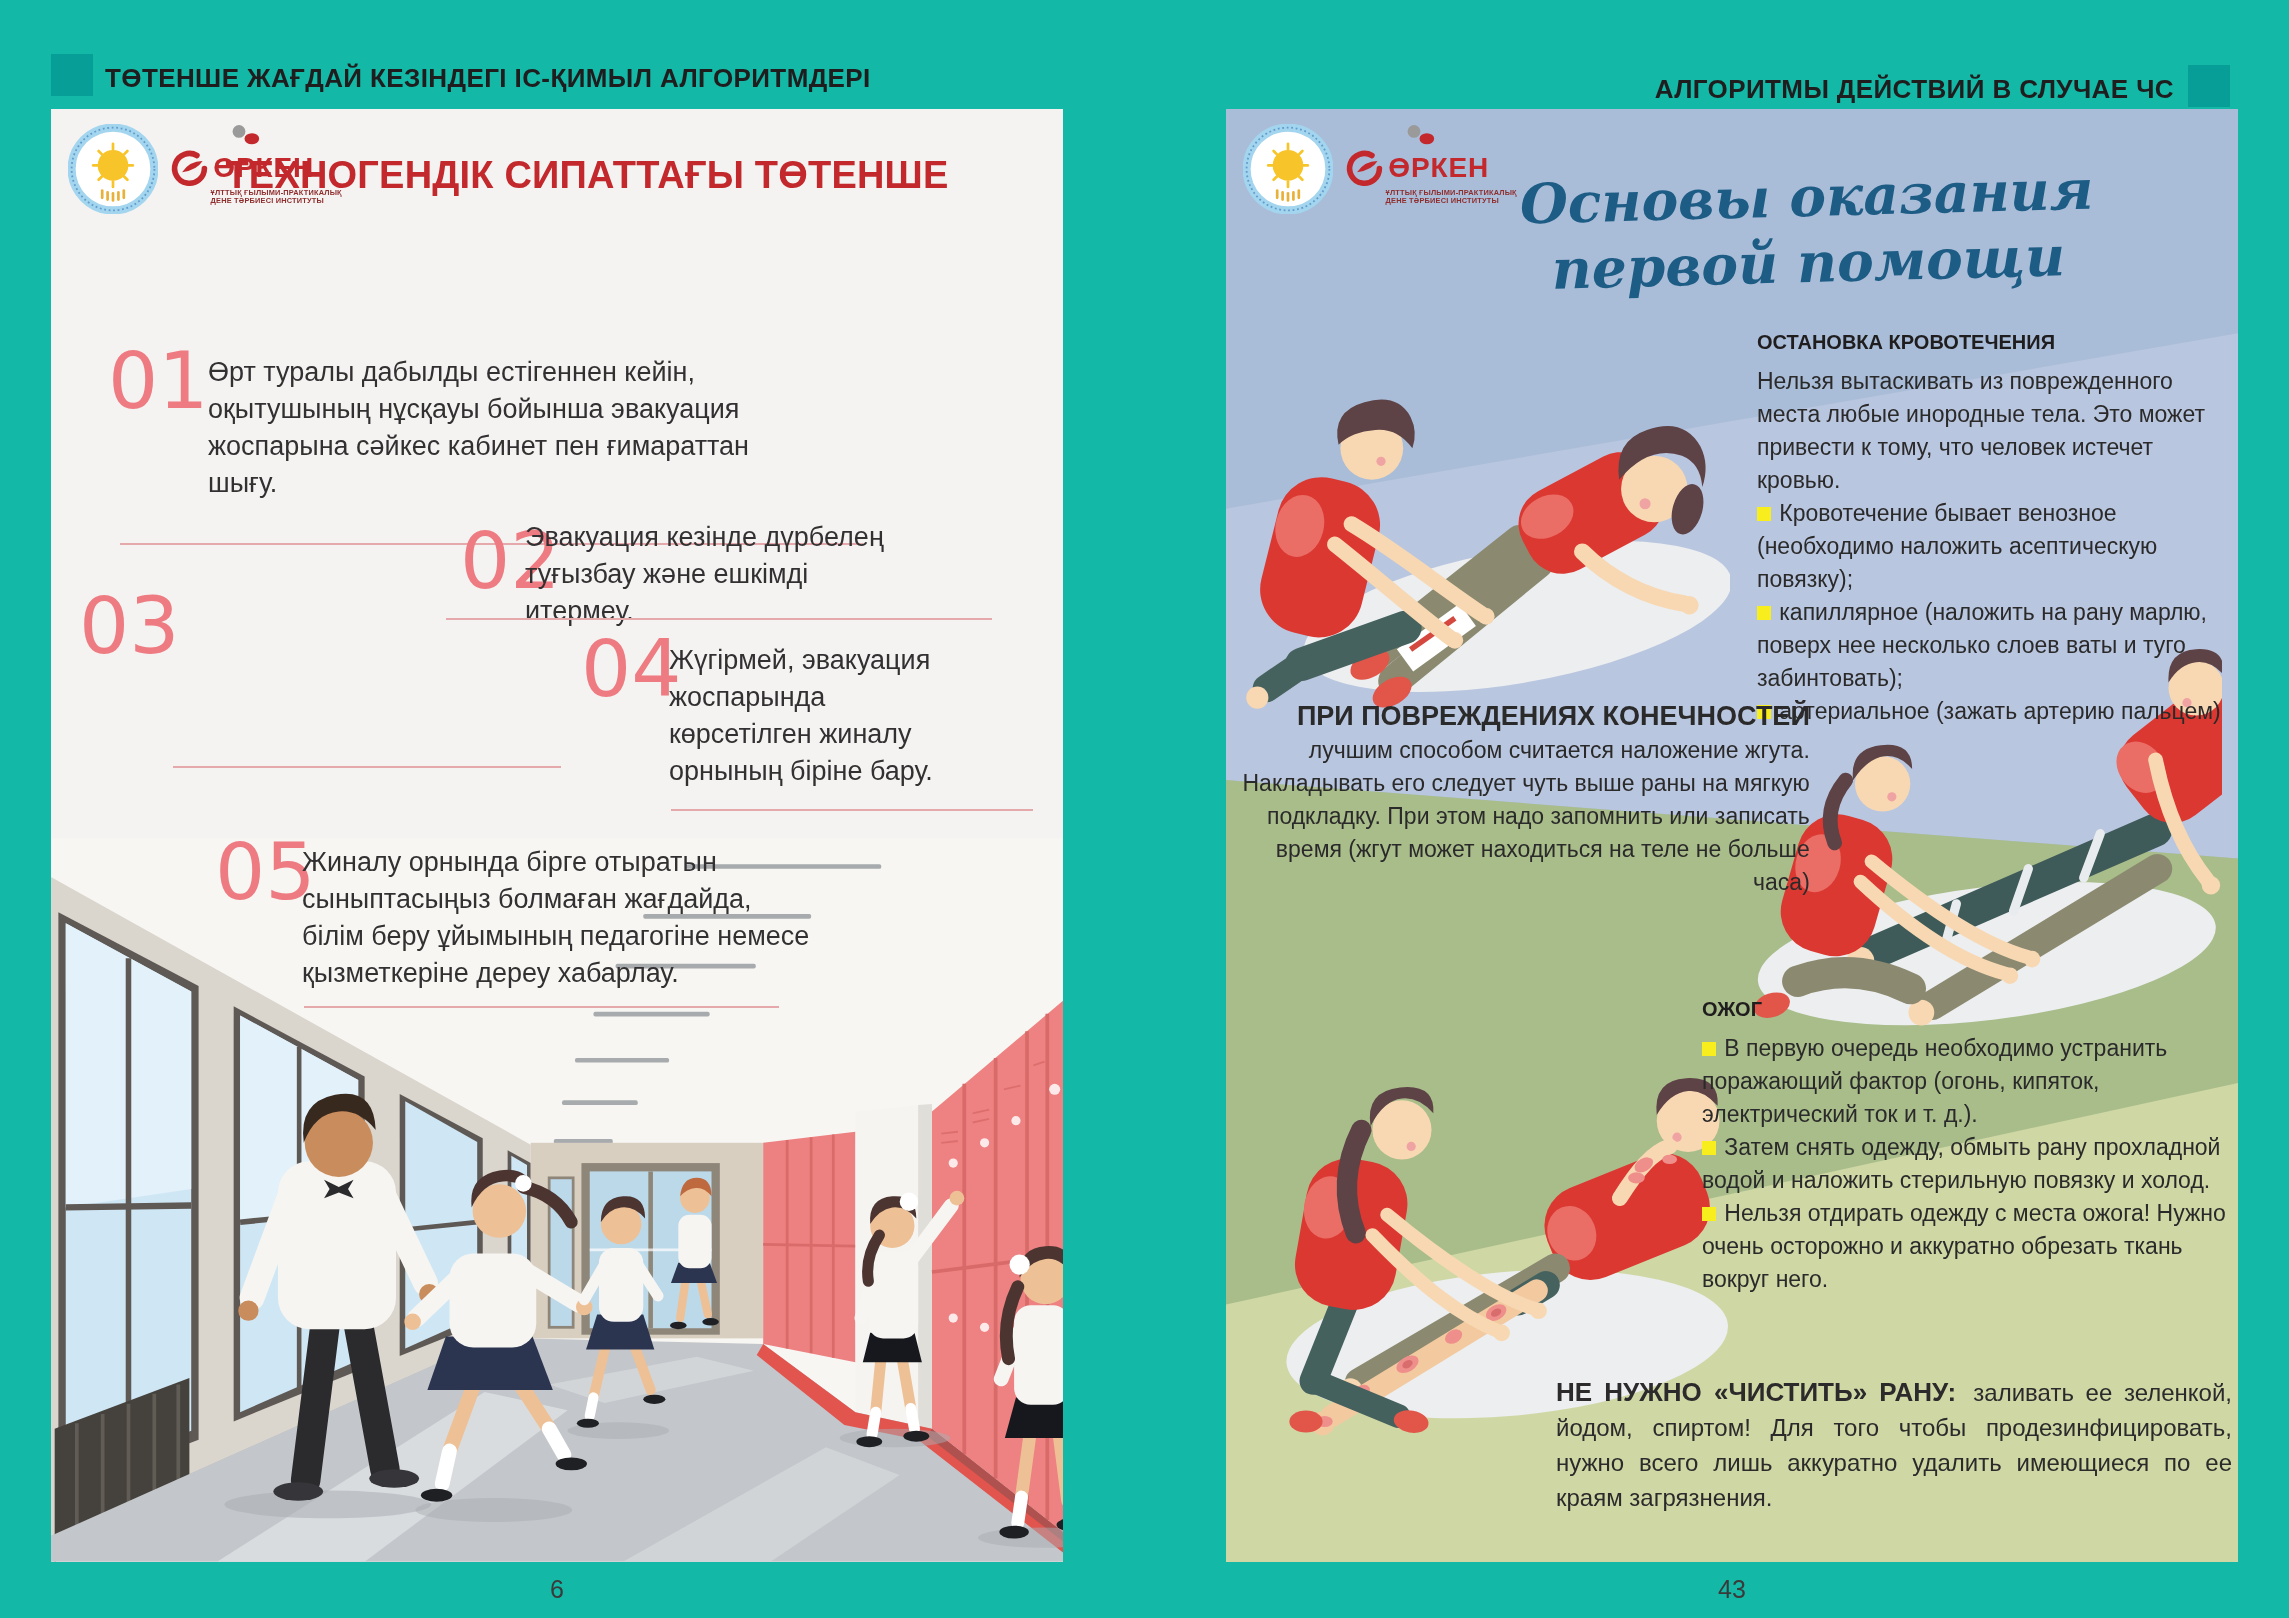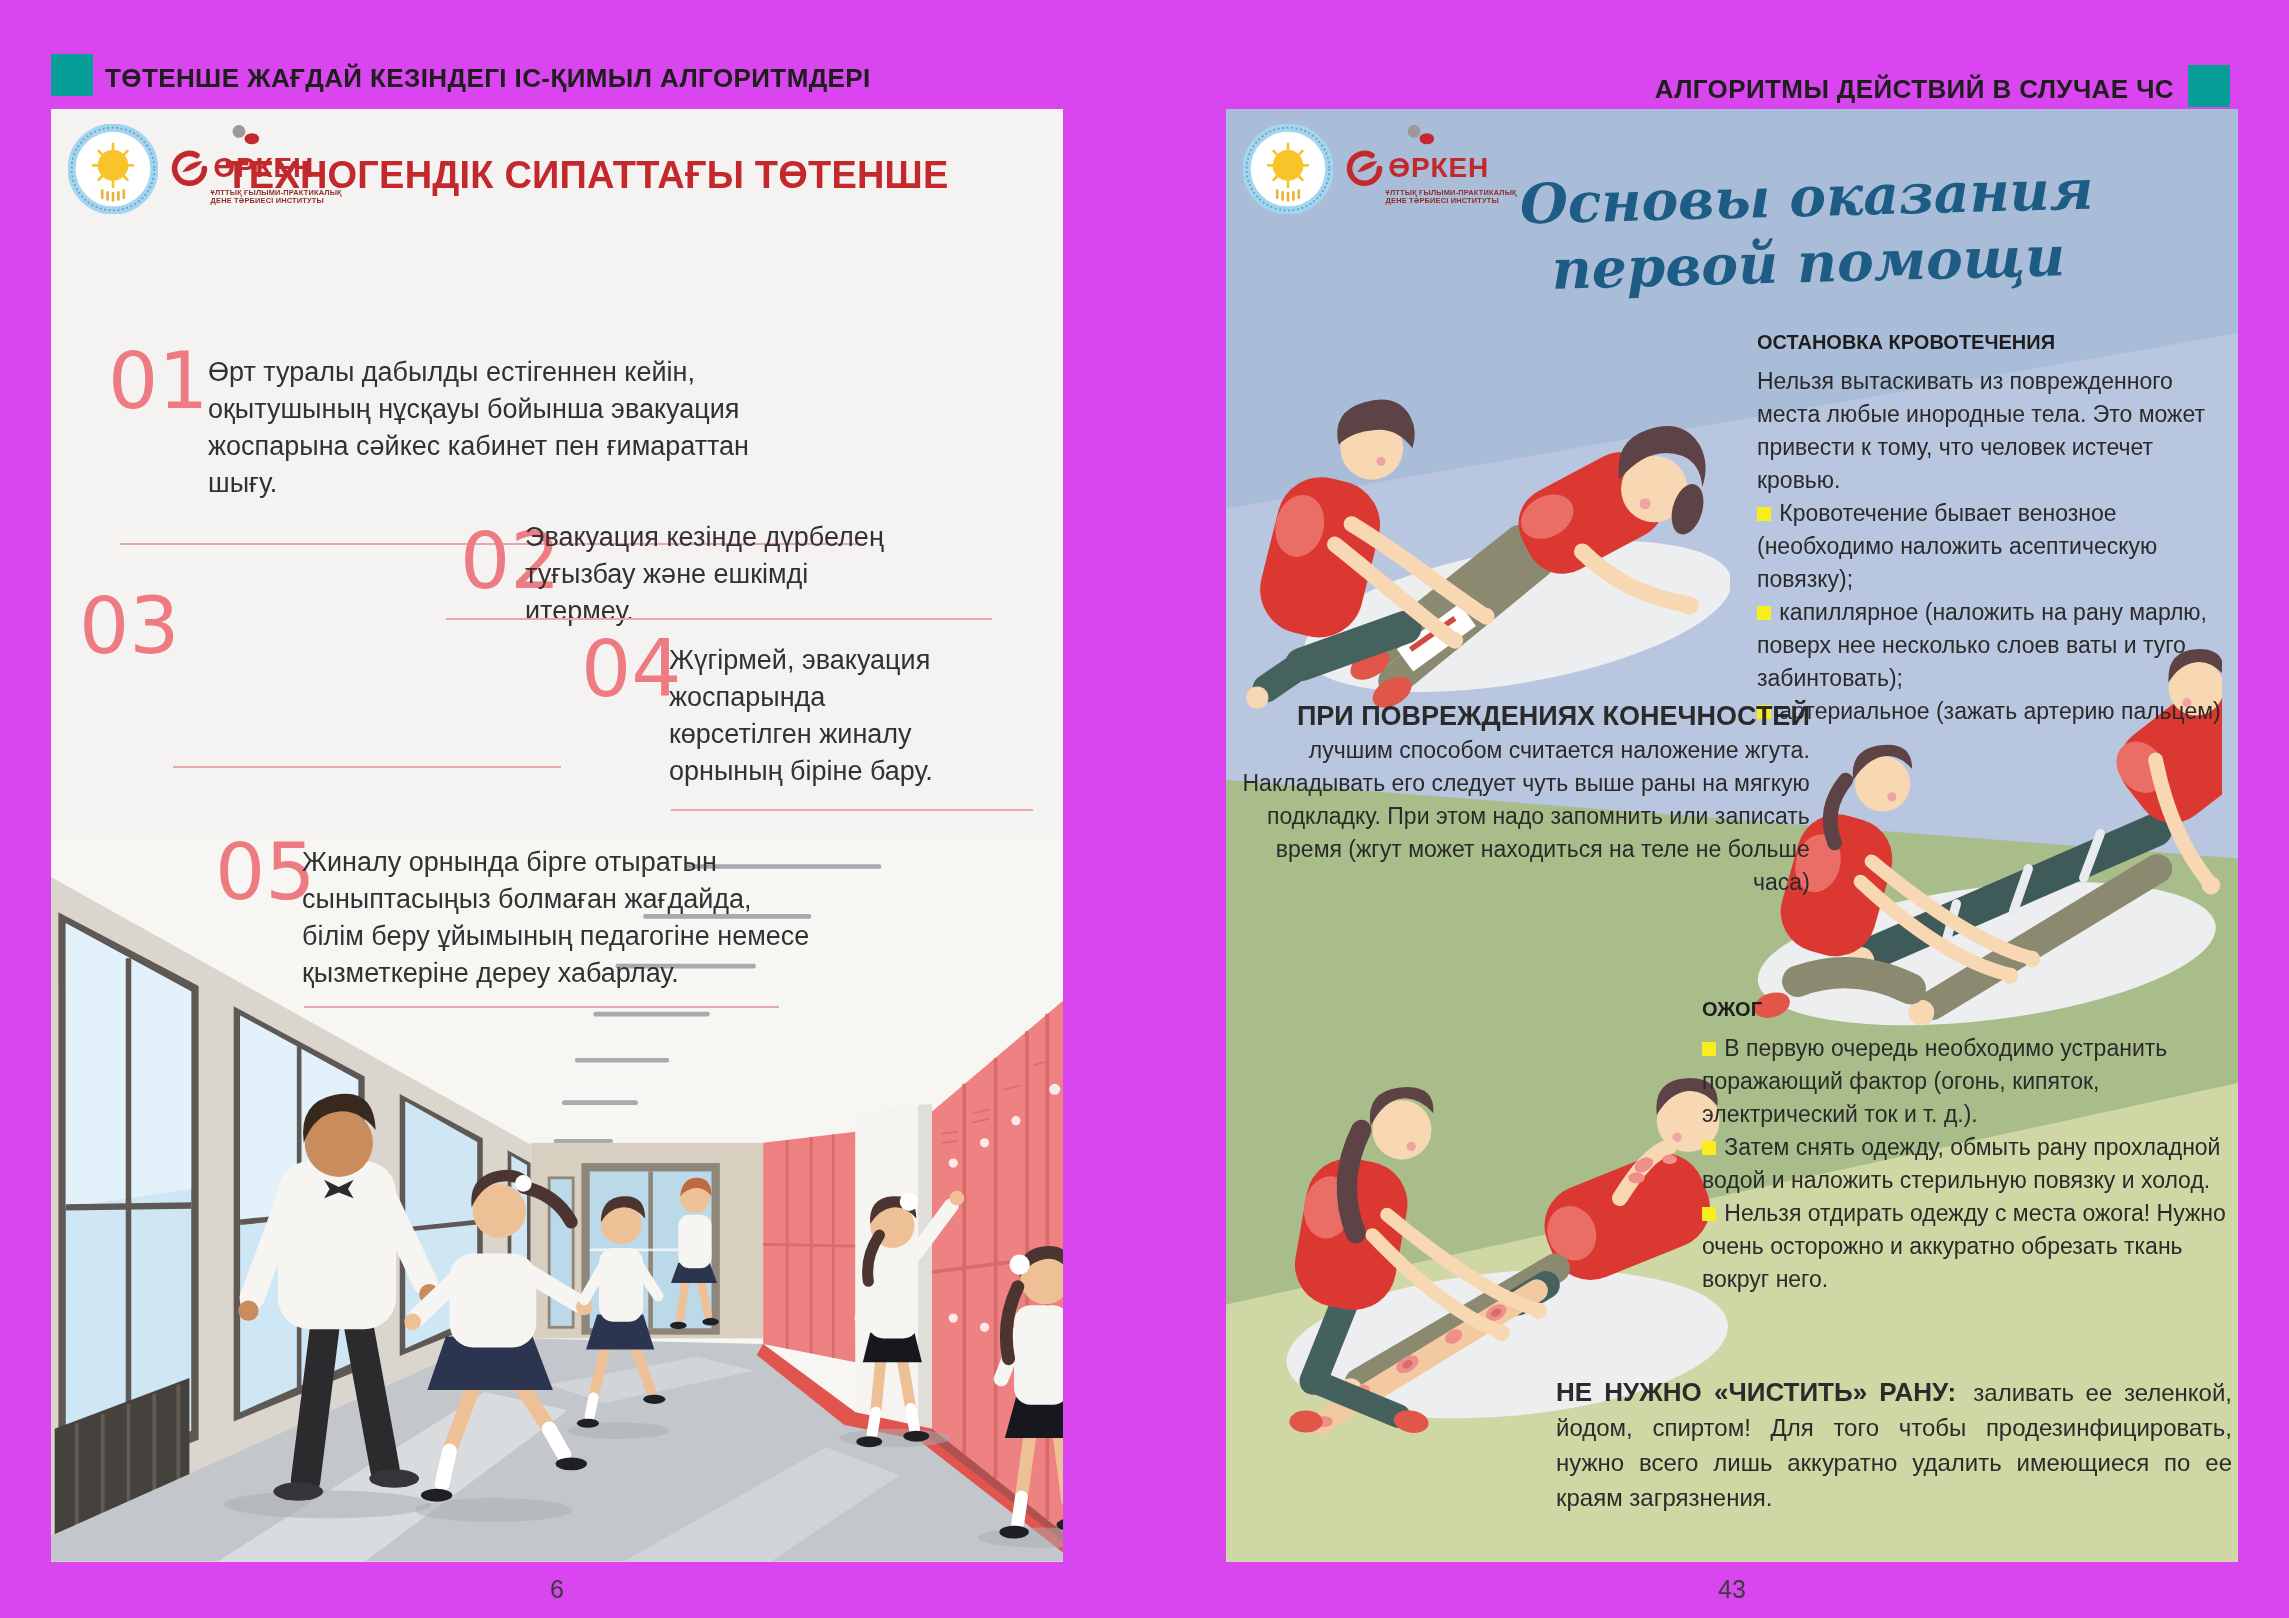--- a/index.html
+++ b/index.html
@@ -1,16 +1,16 @@
 <!DOCTYPE html>
 <html style="font-size:14.8px"><head>
 <meta charset="utf-8">
 <style>
   html,body{margin:0;padding:0;background:#e9ebef;}
-  .stage{position:relative;width:2290px;height:1619px;background:#d946ef;
+  .stage{position:relative;width:2290px;height:1619px;background:#14b8a6;
          font-family:"Liberation Sans",sans-serif;overflow:hidden;color:#2c2a2b;}
   
   .sq{position:absolute;width:42px;height:42px;background:#089e98;}
   .sq-l{left:51px;top:54px;}
   .sq-r{left:2188px;top:65px;}
   .hdr{position:absolute;font-weight:bold;font-size:26px;letter-spacing:0.4px;color:#1f1d1e;white-space:nowrap;}
   .hdr-l{left:105px;top:63px;}
   .hdr-r{right:116px;top:74px;text-align:right;}
   .pagenum{position:absolute;top:1575px;font-size:25px;color:#3a3a3a;width:74px;text-align:center;}
   .pn-l{left:520px;}

